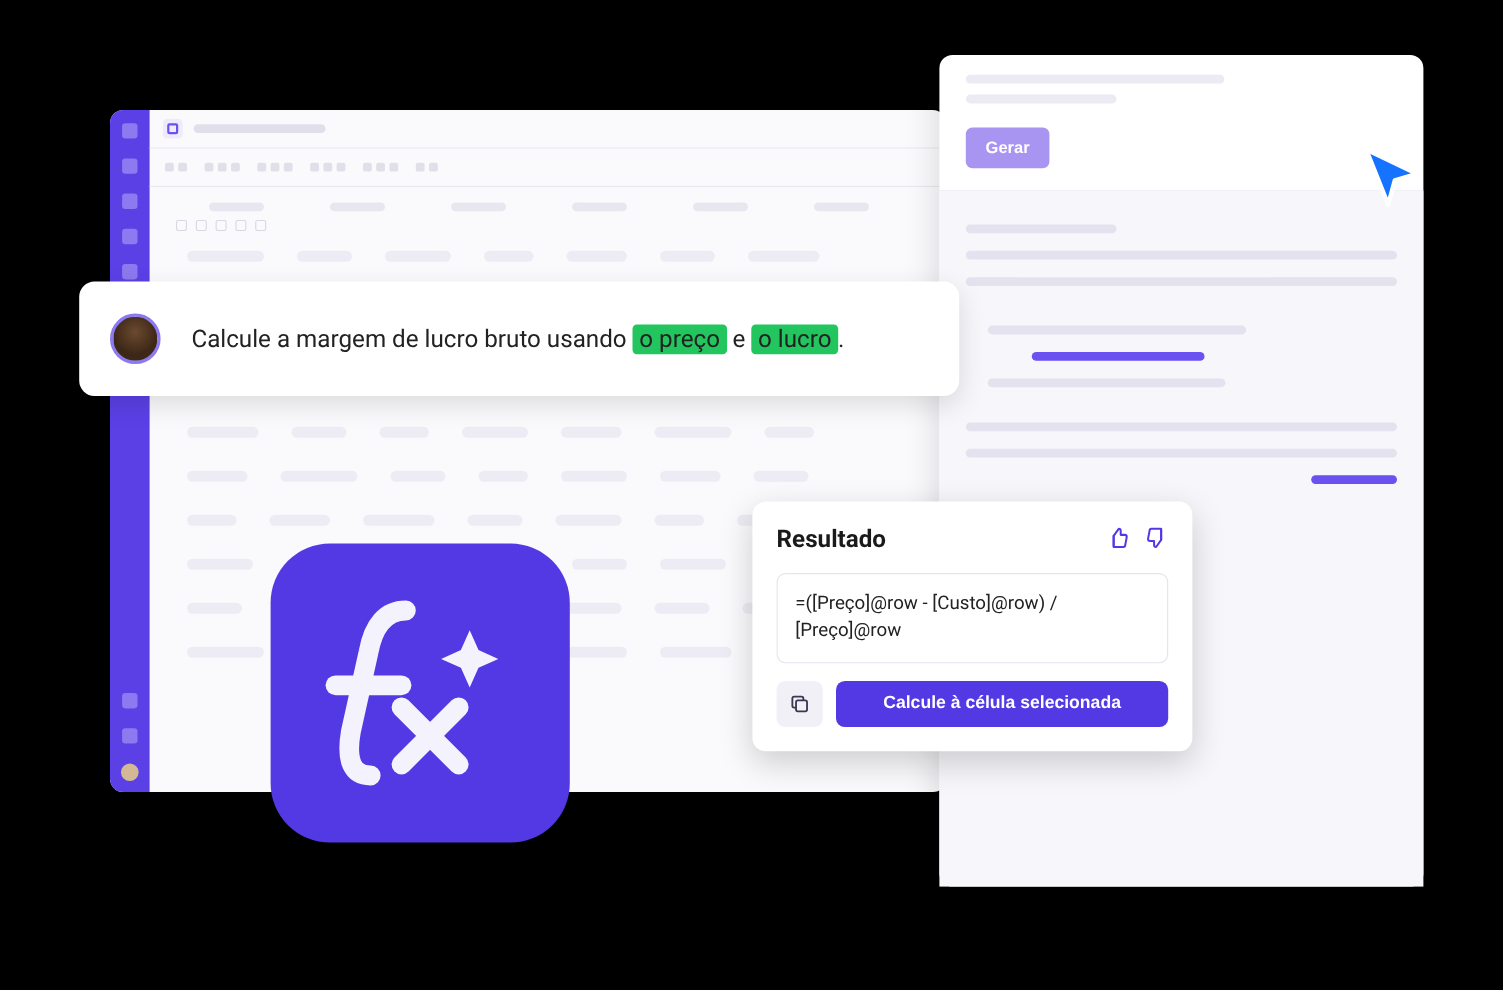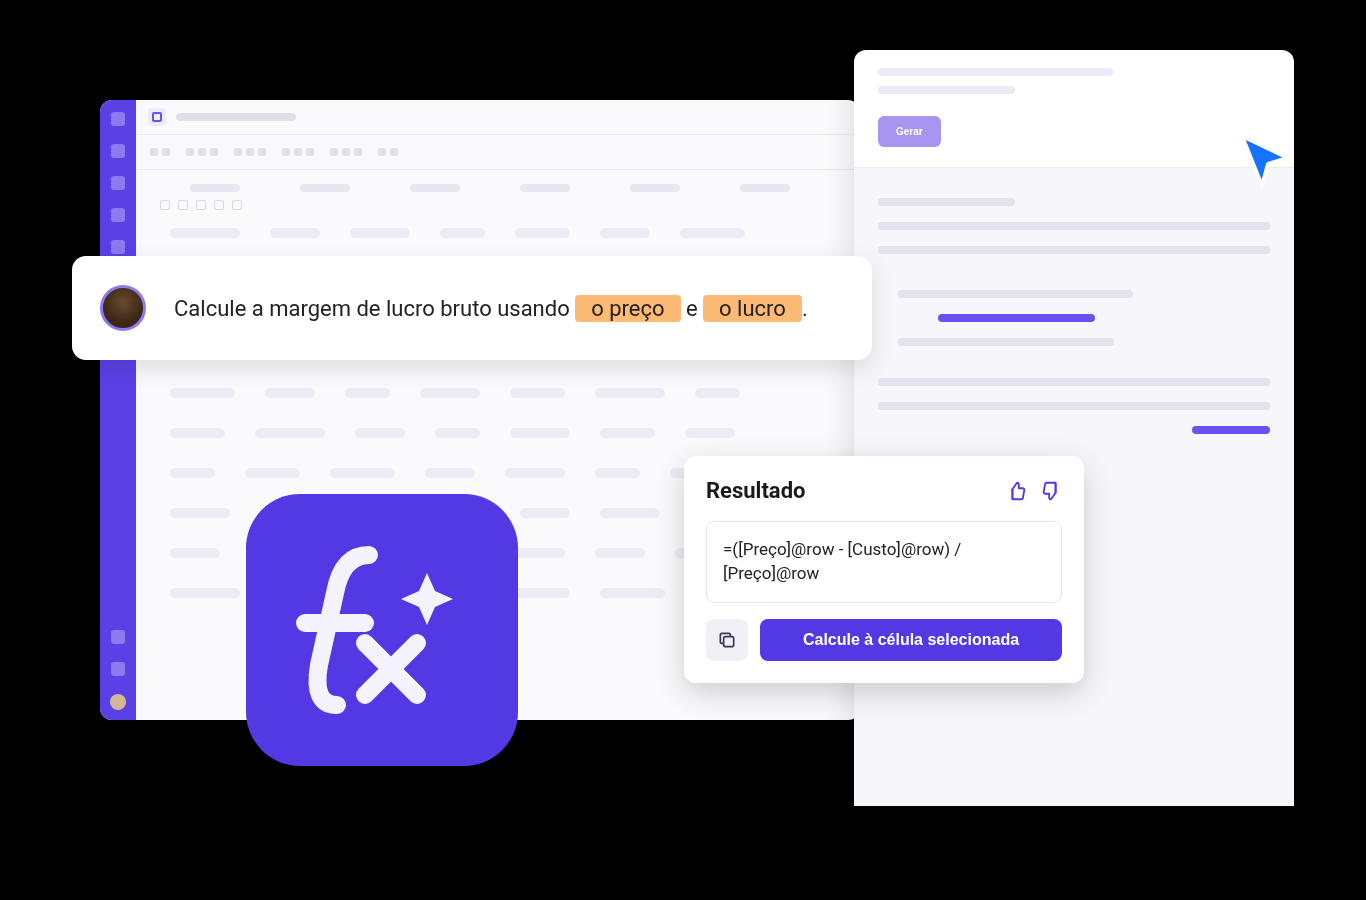--- a/index.html
+++ b/index.html
@@ -155,23 +155,23 @@
   border-radius: 50%;
   background: radial-gradient(circle at 50% 35%, #6b4a2f 0%, #3d2817 60%);
   border: 3px solid #8d79f0;
   flex-shrink: 0;
 }
 .prompt-text {
   font-size: 22px;
   color: #222;
 }
 .prompt-highlight {
-  background: #fdba74;
+  background: #22c55e;
   border-radius: 4px;
-  padding: 1px 16px;
+  padding: 1px 6px;
 }
 
 
 .fx-tile {
   position: absolute;
   left: 246px;
   top: 494px;
   width: 272px;
   height: 272px;
   background: #5339e4;
@@ -227,21 +227,21 @@
   border-bottom: 1px solid #eceaf2;
 }
 .panel-skel-a { width: 60%; height: 8px; background: #eceaf2; border-radius: 4px; margin-bottom: 10px; }
 .panel-skel-b { width: 35%; height: 8px; background: #eceaf2; border-radius: 4px; margin-bottom: 22px; }
 .generate-btn {
   background: #a895f2;
   color: #fff;
   border: none;
   border-radius: 6px;
   padding: 10px 18px;
-  font-size: 10px;
+  font-size: 15px;
   font-weight: 600;
   cursor: pointer;
 }
 .panel-body {
   flex: 1;
   background: #f7f6fb;
   padding: 30px 24px;
 }
 .body-skel { height: 8px; background: #e4e2ee; border-radius: 4px; margin-bottom: 16px; }
 .body-skel.accent { background: #6b52f0; }
@@ -252,21 +252,20 @@
   left: 684px;
   top: 456px;
   width: 400px;
   background: #fff;
   border-radius: 12px;
   box-shadow: 0 10px 30px rgba(0,0,0,0.18);
   padding: 22px;
 }
 .result-header {
   display: flex;
-  align-items: center;
   justify-content: space-between;
   margin-bottom: 18px;
 }
 .result-title {
   font-size: 22px;
   font-weight: 700;
   color: #1a1a1a;
 }
 .feedback-icons { display: flex; gap: 12px; }
 .thumb-icon { cursor: pointer; }

